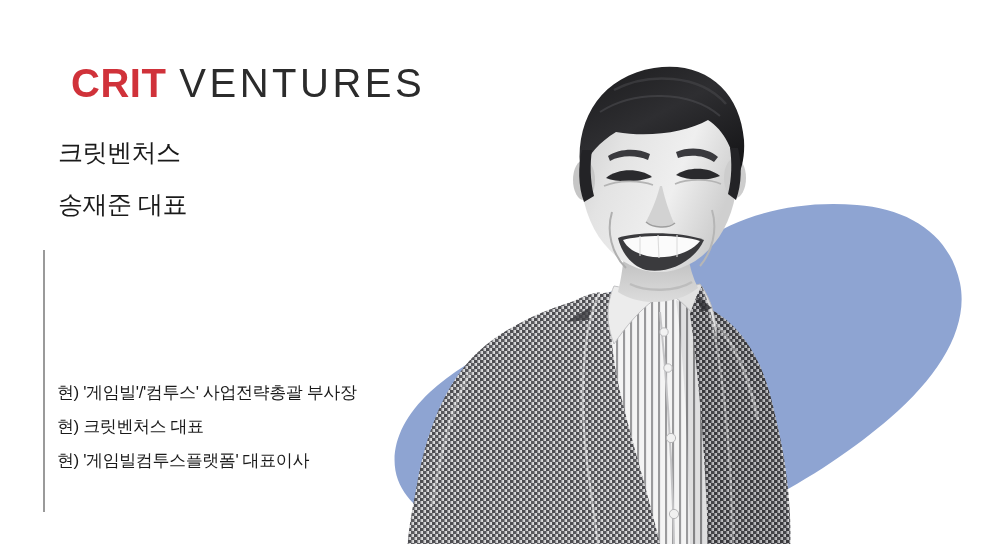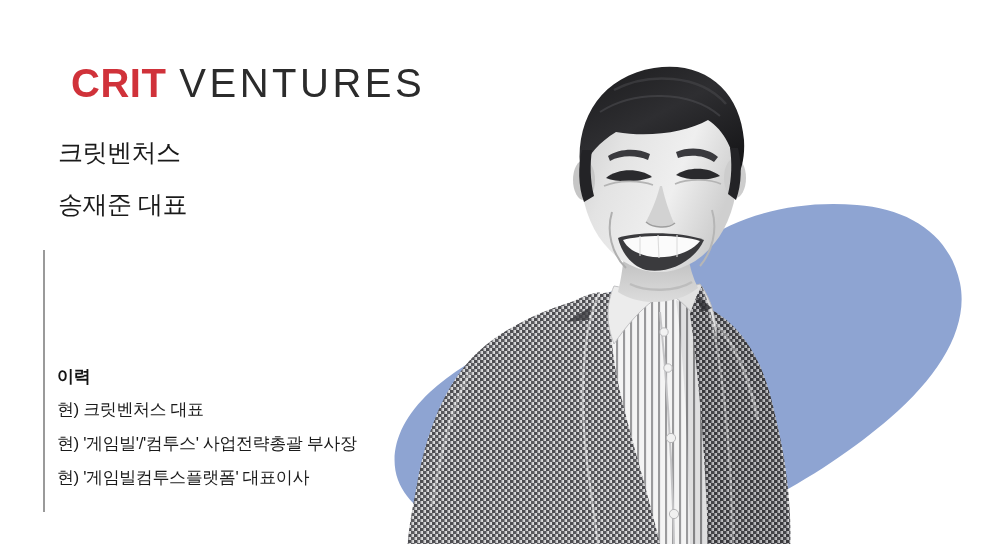--- a/index.html
+++ b/index.html
@@ -303,22 +303,21 @@
     </div>
 
     <div class="name-block">
       <div class="name-company">크릿벤처스</div>
       <div class="name-person">송재준 대표</div>
     </div>
 
     <div class="divider" style="background: rgb(154, 154, 154);"></div>
 
     <div class="career">
-      <div class="career-heading">이력</div>
       <ul class="career-list">
+        <li class="career-item">현) '게임빌'/'컴투스' 사업전략총괄 부사장</li>
         <li class="career-item">현) 크릿벤처스 대표</li>
-        <li class="career-item">현) '게임빌'/'컴투스' 사업전략총괄 부사장</li>
         <li class="career-item">현) '게임빌컴투스플랫폼' 대표이사</li>
       </ul>
     </div>
 
   </div>
 </div>
 
 </body></html>

